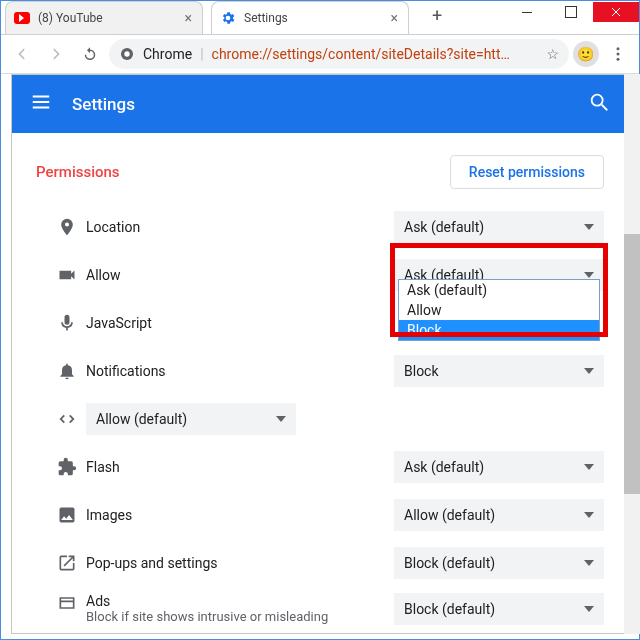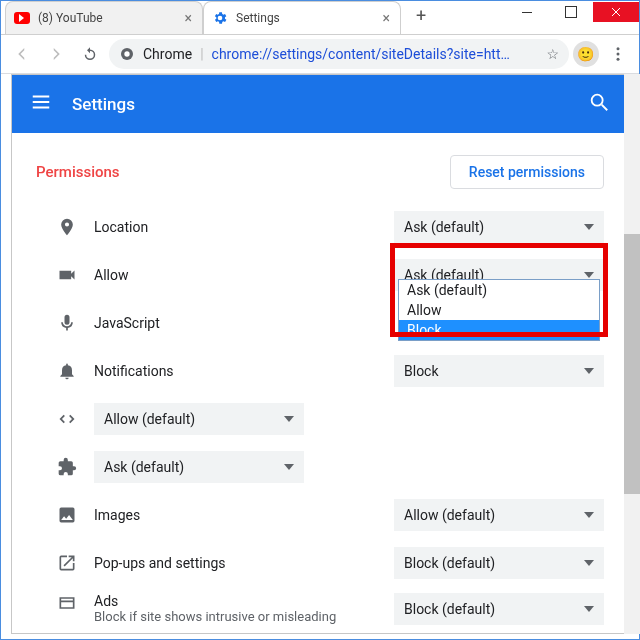--- a/index.html
+++ b/index.html
@@ -8,59 +8,59 @@
   
   .window { width: 640px; height: 640px; border: 1px solid #4a8de0; position: relative; }
   .titlebar { height: 28px; background: #fff; display: flex; justify-content: flex-end; }
   .winbtn { width: 44px; height: 20px; margin-top: 1px; display:flex; align-items:center; justify-content:center; font-size:11px; }
   .winbtn.close { background: #e81123; color:#fff; width: 46px; height: 20px;}
   .winbtn.min::before { content:""; display:block; width:10px; border-top:1px solid #333; }
   .winbtn.max::before { content:""; display:block; width:10px; height:10px; border:1px solid #333; }
   .winbtn.close svg { width:10px; height:10px; }
 
   
-  .tabstrip { position:absolute; top:0; left:4px; height:33px; display:flex; align-items:flex-start; gap:0; }
+  .tabstrip { position:absolute; top:0; left:4px; height:33px; display:flex; align-items:flex-start; gap:8px; }
   .tab { height:33px; width:198px; border:1px solid #cfcfcf; border-bottom:none; background:#fff; display:flex; align-items:center; padding:0 8px; font-size:12px; color:#444; border-top-left-radius:8px; border-top-right-radius:8px; position:relative; }
   .tab.inactive { background:#f1f1f1; }
   .tab .favicon { width:16px; height:16px; margin-right:8px; display:flex; align-items:center; justify-content:center;}
   .tab .title { flex:1; white-space:nowrap; overflow:hidden; text-overflow:ellipsis; }
   .tab .closex { color:#777; font-size:14px; padding:0 2px; }
   .newtab { width:28px; height:28px; display:flex; align-items:center; justify-content:center; color:#555; font-size:18px; margin-left:6px; margin-bottom:2px;}
 
   .yt { width:16px; height:12px; background:#f00; border-radius:3px; position:relative;}
   .yt::after { content:""; position:absolute; left:5px; top:2px; border-left:5px solid #fff; border-top:4px solid transparent; border-bottom:4px solid transparent;}
   .gear svg { width:16px; height:16px; }
 
   
   .toolbar { height:40px; border-top:1px solid #cfcfcf; border-bottom:1px solid #dadce0; display:flex; align-items:center; padding:12px 6px; gap:4px; margin-top:5px;}
   .tbtn { width:30px; height:30px; border-radius:50%; display:flex; align-items:center; justify-content:center; color:#5f6368;}
   .tbtn.disabled { color:#bdbdbd; }
   .tbtn svg { width:18px; height:18px; }
   .omnibox { flex:1; height:30px; background:#f1f3f4; border-radius:15px; display:flex; align-items:center; padding:0 10px; font-size:14px; color:#5f6368; gap:8px; overflow:hidden;}
   .omnibox .proto { color:#202124; }
-  .omnibox .rest { color:#1d4ed8; white-space:nowrap; overflow:hidden; text-overflow:ellipsis; flex:1;}
+  .omnibox .rest { color:#c2410c; white-space:nowrap; overflow:hidden; text-overflow:ellipsis; flex:1;}
   .avatar { width:26px; height:26px; border-radius:50%; background:#e0e0e0; display:flex; align-items:center; justify-content:center; font-size:14px;}
 
   
   .blueheader { height:58px; background:#1a73e8; color:#fff; display:flex; align-items:center; padding:0 18px; gap:20px; margin:0 10px;}
   .blueheader .htitle { font-size:17px; font-weight:500; flex:1; }
   .blueheader svg { width:22px; height:22px; fill:#fff; }
 
   
   .content-wrap { position:relative; height: calc(100% - 33px - 40px - 5px); }
   .contentframe { position:absolute; left:10px; right:10px; top:0; bottom:0; border:1px solid #c7c7c7; overflow:hidden; }
   .content { position:absolute; top:58px; left:0; right:0; bottom:0; overflow-y:auto; padding:12px 0 12px 0;}
   .scrolltrack { position:absolute; right:0; top:0; bottom:0; width:16px; background:#f1f1f1; }
   .scrollthumb { position:absolute; right:0; width:16px; background:#c1c1c1; }
 
   .section-head { display:flex; align-items:center; padding:10px 24px 14px 24px; }
   .section-head .label { font-size:15px; font-weight:500; color:#ef4444; flex:1;}
   .resetbtn { border:1px solid #dadce0; background:#fff; color:#1a73e8; font-size:14px; font-weight:500; padding:8px 18px; border-radius:4px; }
 
-  .perm-row { display:flex; align-items:center; height:48px; padding:0 24px 0 44px; gap:16px; position:relative; }
+  .perm-row { display:flex; align-items:center; height:48px; padding:0 24px 0 44px; gap:8px; position:relative; }
   .perm-row .icon { width:22px; color:#5f6368; display:flex; align-items:center; justify-content:center;}
   .perm-row .icon svg { width:20px; height:20px; fill:#5f6368; }
   .perm-row .plabel { flex:1; font-size:14px; color:#202124; }
   .perm-row .sub { font-size:13px; color:#5f6368; line-height:1.3; }
   .perm-row.twoline { height:56px; align-items:flex-start; padding-top:6px;}
   .perm-row.twoline .textcol { flex:1; }
   .select { width:210px; height:32px; background:#f1f3f4; border:none; border-bottom:1px solid rgba(0,0,0,0); display:flex; align-items:center; justify-content:space-between; padding:0 10px; font-size:14px; color:#202124; }
   .select .caret { color:#5f6368; }
   .select .caret svg{ width:10px; height:10px; fill:#5f6368;}
 
@@ -226,20 +226,21 @@
                     <path fill="#5f6368" d="M0 0l5 6 5-6z"></path>
                   </svg></span>
               </div>
             </div>
             <div class="perm-row">
               <span class="icon">
                 <svg viewBox="0 0 24 24">
                   <path fill="#5f6368" d="M20.5 11H19V7a2 2 0 0 0-2-2h-4V3.5a2.5 2.5 0 0 0-5 0V5H4a2 2 0 0 0-2 2v4h1.5a2.5 2.5 0 0 1 0 5H2v4a2 2 0 0 0 2 2h4v-1.5a2.5 2.5 0 0 1 5 0V22h4a2 2 0 0 0 2-2v-4h1.5a2.5 2.5 0 0 0 0-5z"></path>
                 </svg>
               </span>
+              <span class="plabel">Flash</span>
               <div class="select">
                 <span>Ask (default)</span>
                 <span class="caret"><svg viewBox="0 0 10 6">
                     <path fill="#5f6368" d="M0 0l5 6 5-6z"></path>
                   </svg></span>
               </div>
             </div>
             <div class="perm-row">
               <span class="icon">
                 <svg viewBox="0 0 24 24">

